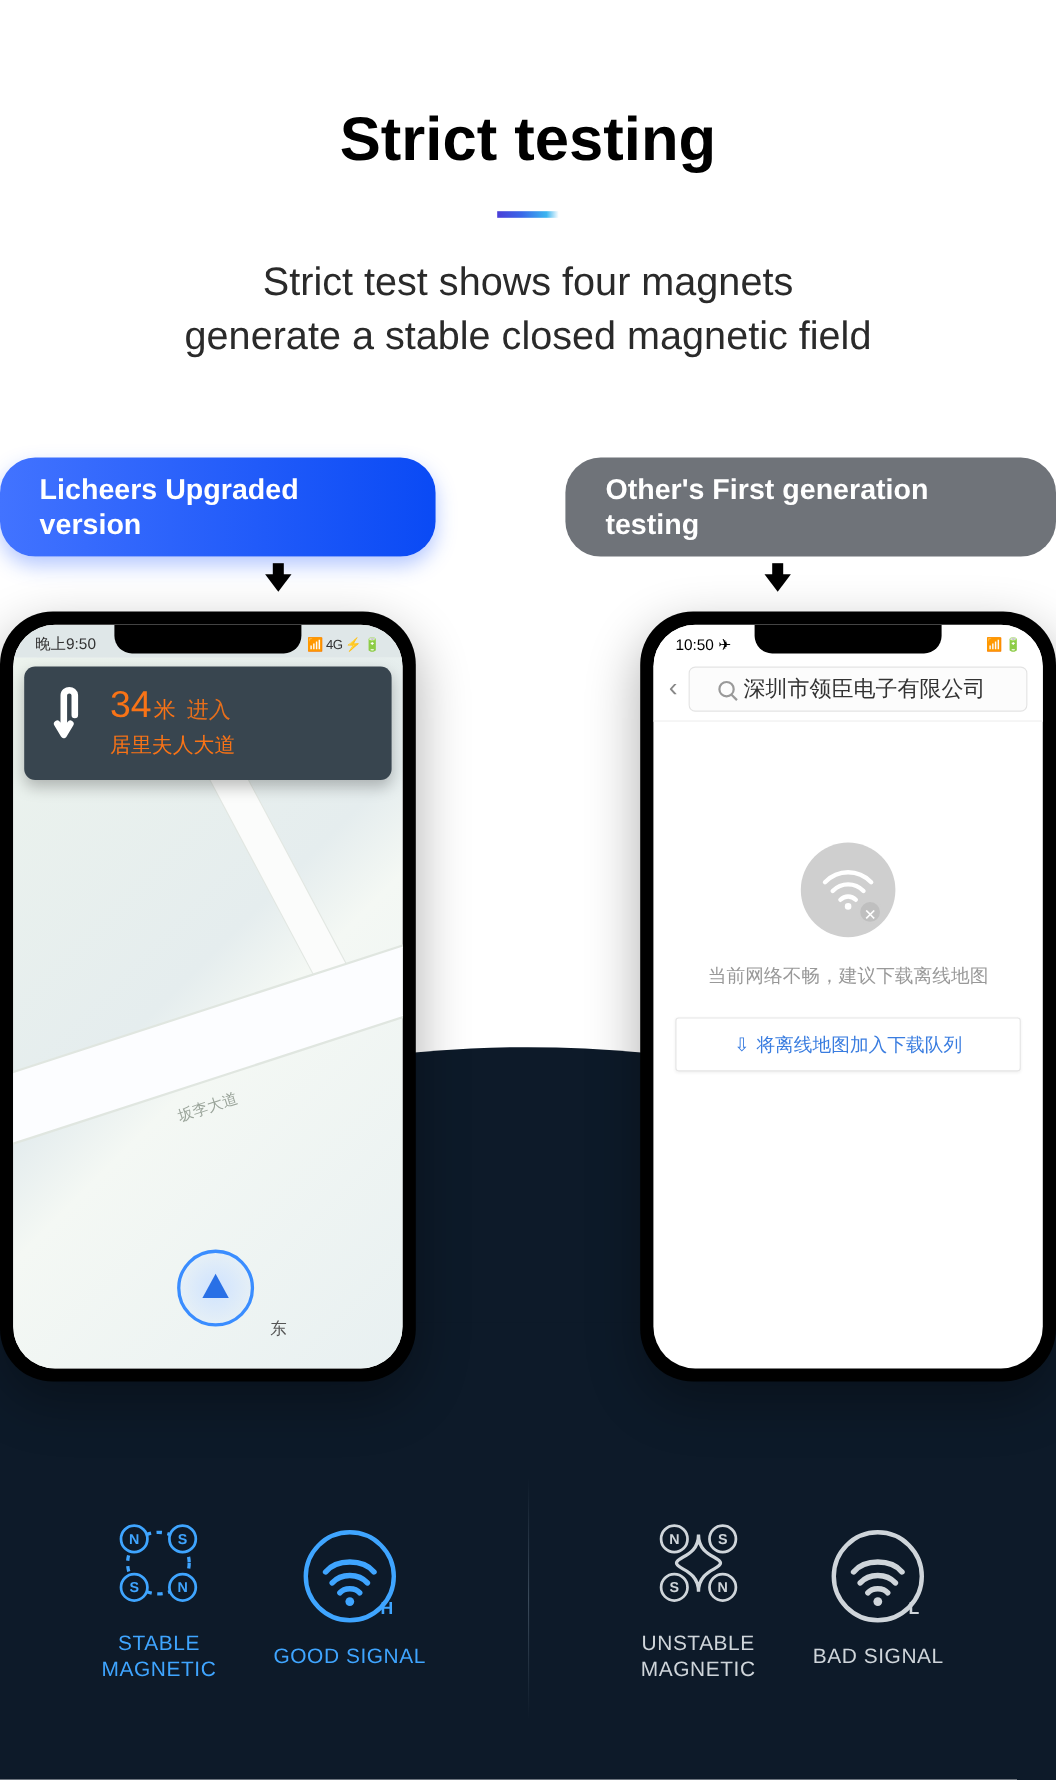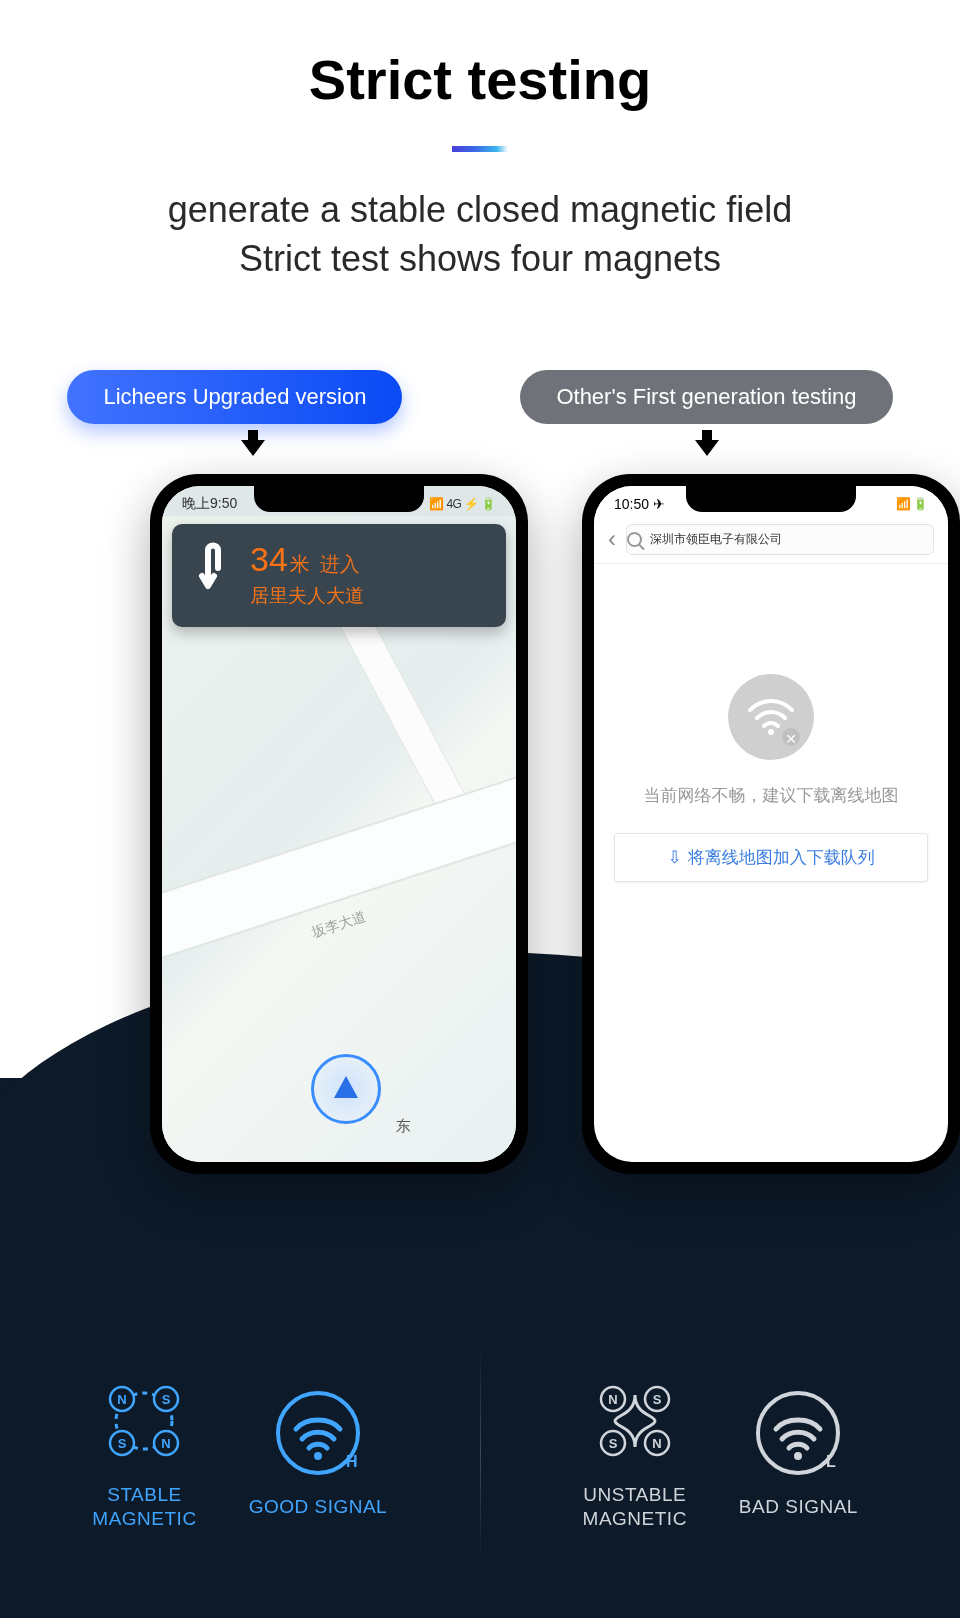--- a/index.html
+++ b/index.html
@@ -1,29 +1,29 @@
 <!DOCTYPE html>
 <html><head>
 <meta charset="utf-8">
 <style>
 *{box-sizing:border-box;margin:0;padding:0}
 body{font-family:-apple-system,BlinkMacSystemFont,"Segoe UI",sans-serif;width:960px;height:1618px;background:#fff;position:relative;overflow:hidden}
 .page{width:100%;height:100%;position:relative}
-.header{text-align:center;padding-top:48px}
+.header{text-align:center;padding-top:94px}
 .title{font-size:56px;font-weight:700;color:#000;line-height:1.15}
 .accent-bar{width:56px;height:6px;background:linear-gradient(90deg,#4a3fd8 0%,#3a68e8 40%,#3cb5f0 80%,rgba(60,181,240,0) 100%);margin:34px auto 0}
 .subtitle{font-size:36px;color:#2a2a2a;margin-top:34px;line-height:1.35}
 .pills{display:flex;justify-content:center;gap:118px;margin-top:86px}
-.pill{border-radius:32px;padding:14px 36px;font-size:22px;font-weight:400}
+.pill{border-radius:32px;padding:14px 36px;font-size:26px;font-weight:700}
 .pill-blue{background:linear-gradient(90deg,#4273ff 0%,#0a4af5 100%);color:#fff;box-shadow:0 8px 18px rgba(42,97,255,.35)}
 .pill-grey{background:#6f7379;color:#fff}
 .arrows{display:flex;justify-content:center;gap:430px;margin-top:16px}
 .arrow-down{width:0;height:0;border-left:12px solid transparent;border-right:12px solid transparent;border-top:16px solid #000;position:relative}
 .arrow-down::before{content:"";position:absolute;top:-26px;left:-5px;width:10px;height:12px;background:#000}
-.phones{display:flex;justify-content:flex-end;gap:54px;margin-top:18px;position:relative;z-index:1}
+.phones{display:flex;justify-content:space-between;gap:54px;margin-top:18px;position:relative;z-index:1}
 .phone{width:378px;height:700px;background:#000;border-radius:48px;padding:12px;box-shadow:0 18px 48px rgba(0,0,0,.32);position:relative}
 .screen{width:100%;height:100%;border-radius:38px;overflow:hidden;position:relative;background:#fff}
 .notch{position:absolute;top:0;left:50%;transform:translateX(-50%);width:170px;height:26px;background:#000;border-radius:0 0 16px 16px;z-index:5}
 .statusbar{display:flex;justify-content:space-between;padding:6px 20px 0;font-size:14px;height:30px;align-items:center}
 .sb-dark{background:#dfe7e8;color:#333}
 .sb-light{background:#fff;color:#000}
 .sb-right{font-size:12px;letter-spacing:-.5px}
 
 .map-bg{position:absolute;inset:30px 0 0 0;background:linear-gradient(135deg,#ecf3ed 0%,#e5edee 45%,#f4f8f4 55%,#e8f0f1 100%)}
 .road-main{position:absolute;top:48%;left:-10%;width:140%;height:60px;background:#fcfdff;transform:rotate(-18deg);box-shadow:0 0 0 2px #e0e6e0}
@@ -37,21 +37,21 @@
 .nav-dist .unit{font-size:20px;margin-left:2px}
 .nav-dist .enter{font-size:20px;margin-left:10px;opacity:.9}
 .nav-road{font-size:19px;margin-top:4px}
 .my-loc{position:absolute;bottom:38px;left:52%;transform:translateX(-50%)}
 .loc-circle{width:70px;height:70px;border:3px solid #3a8dff;border-radius:50%;background:radial-gradient(circle,#cfe3ff 0%,rgba(207,227,255,.3) 70%);display:flex;align-items:center;justify-content:center}
 .loc-arrow{width:0;height:0;border-left:12px solid transparent;border-right:12px solid transparent;border-bottom:22px solid #2970e6;transform:translateY(-2px)}
 .east{position:absolute;bottom:26px;left:66%;font-size:15px;color:#555}
 
 .searchbar-row{display:flex;align-items:center;gap:10px;padding:8px 14px;border-bottom:1px solid #eee;background:#fff}
 .back-chev{font-size:24px;color:#888;font-weight:300}
-.search-field{flex:1;border:1px solid #e3e3e3;border-radius:6px;padding:6px 0;display:flex;align-items:center;gap:8px;font-size:12px;color:#333;background:#fcfcfc}
+.search-field{flex:1;border:1px solid #e3e3e3;border-radius:6px;padding:6px 26px;display:flex;align-items:center;gap:8px;font-size:20px;color:#333;background:#fcfcfc}
 .mag{width:15px;height:15px;border:2px solid #999;border-radius:50%;position:relative;flex:0 0 15px}
 .mag::after{content:"";position:absolute;width:7px;height:2px;background:#999;bottom:-3px;right:-5px;transform:rotate(45deg)}
 .empty-state{display:flex;flex-direction:column;align-items:center;margin-top:110px}
 .wifi-grey{width:86px;height:86px;border-radius:50%;background:#cfcfcf;display:flex;align-items:center;justify-content:center;position:relative}
 .wifi-grey svg{width:50px;height:38px}
 .wifi-x{position:absolute;bottom:12px;right:12px;width:22px;height:22px;border-radius:50%;background:#bfbfbf;color:#fff;font-size:14px;line-height:22px;text-align:center;border:2px solid #cfcfcf}
 .empty-text{font-size:17px;color:#999;margin-top:24px}
 .dl-button{margin-top:26px;width:calc(100% - 40px);border:1px solid #e5e5e5;background:#fff;color:#3a7de0;font-size:17px;padding:12px 0;text-align:center;border-radius:3px;box-shadow:0 1px 3px rgba(0,0,0,.06)}
 .dl-button .dl-ico{margin-right:6px}
 
@@ -70,22 +70,22 @@
 <body>
 
 <div class="page">
 
   <div class="header">
     <div class="title">
       <div>Strict testing</div>
     </div>
     <div class="accent-bar"></div>
     <div class="subtitle">
+      <div>Strict test shows four magnets</div>
       <div>generate a stable closed magnetic field</div>
-      <div>Strict test shows four magnets</div>
     </div>
   </div>
 
   <div class="pills">
     <div class="pill pill-blue">Licheers Upgraded version</div>
     <div class="pill pill-grey">Other's First generation testing</div>
   </div>
 
   <div class="arrows">
     <div class="arrow-down"></div>

